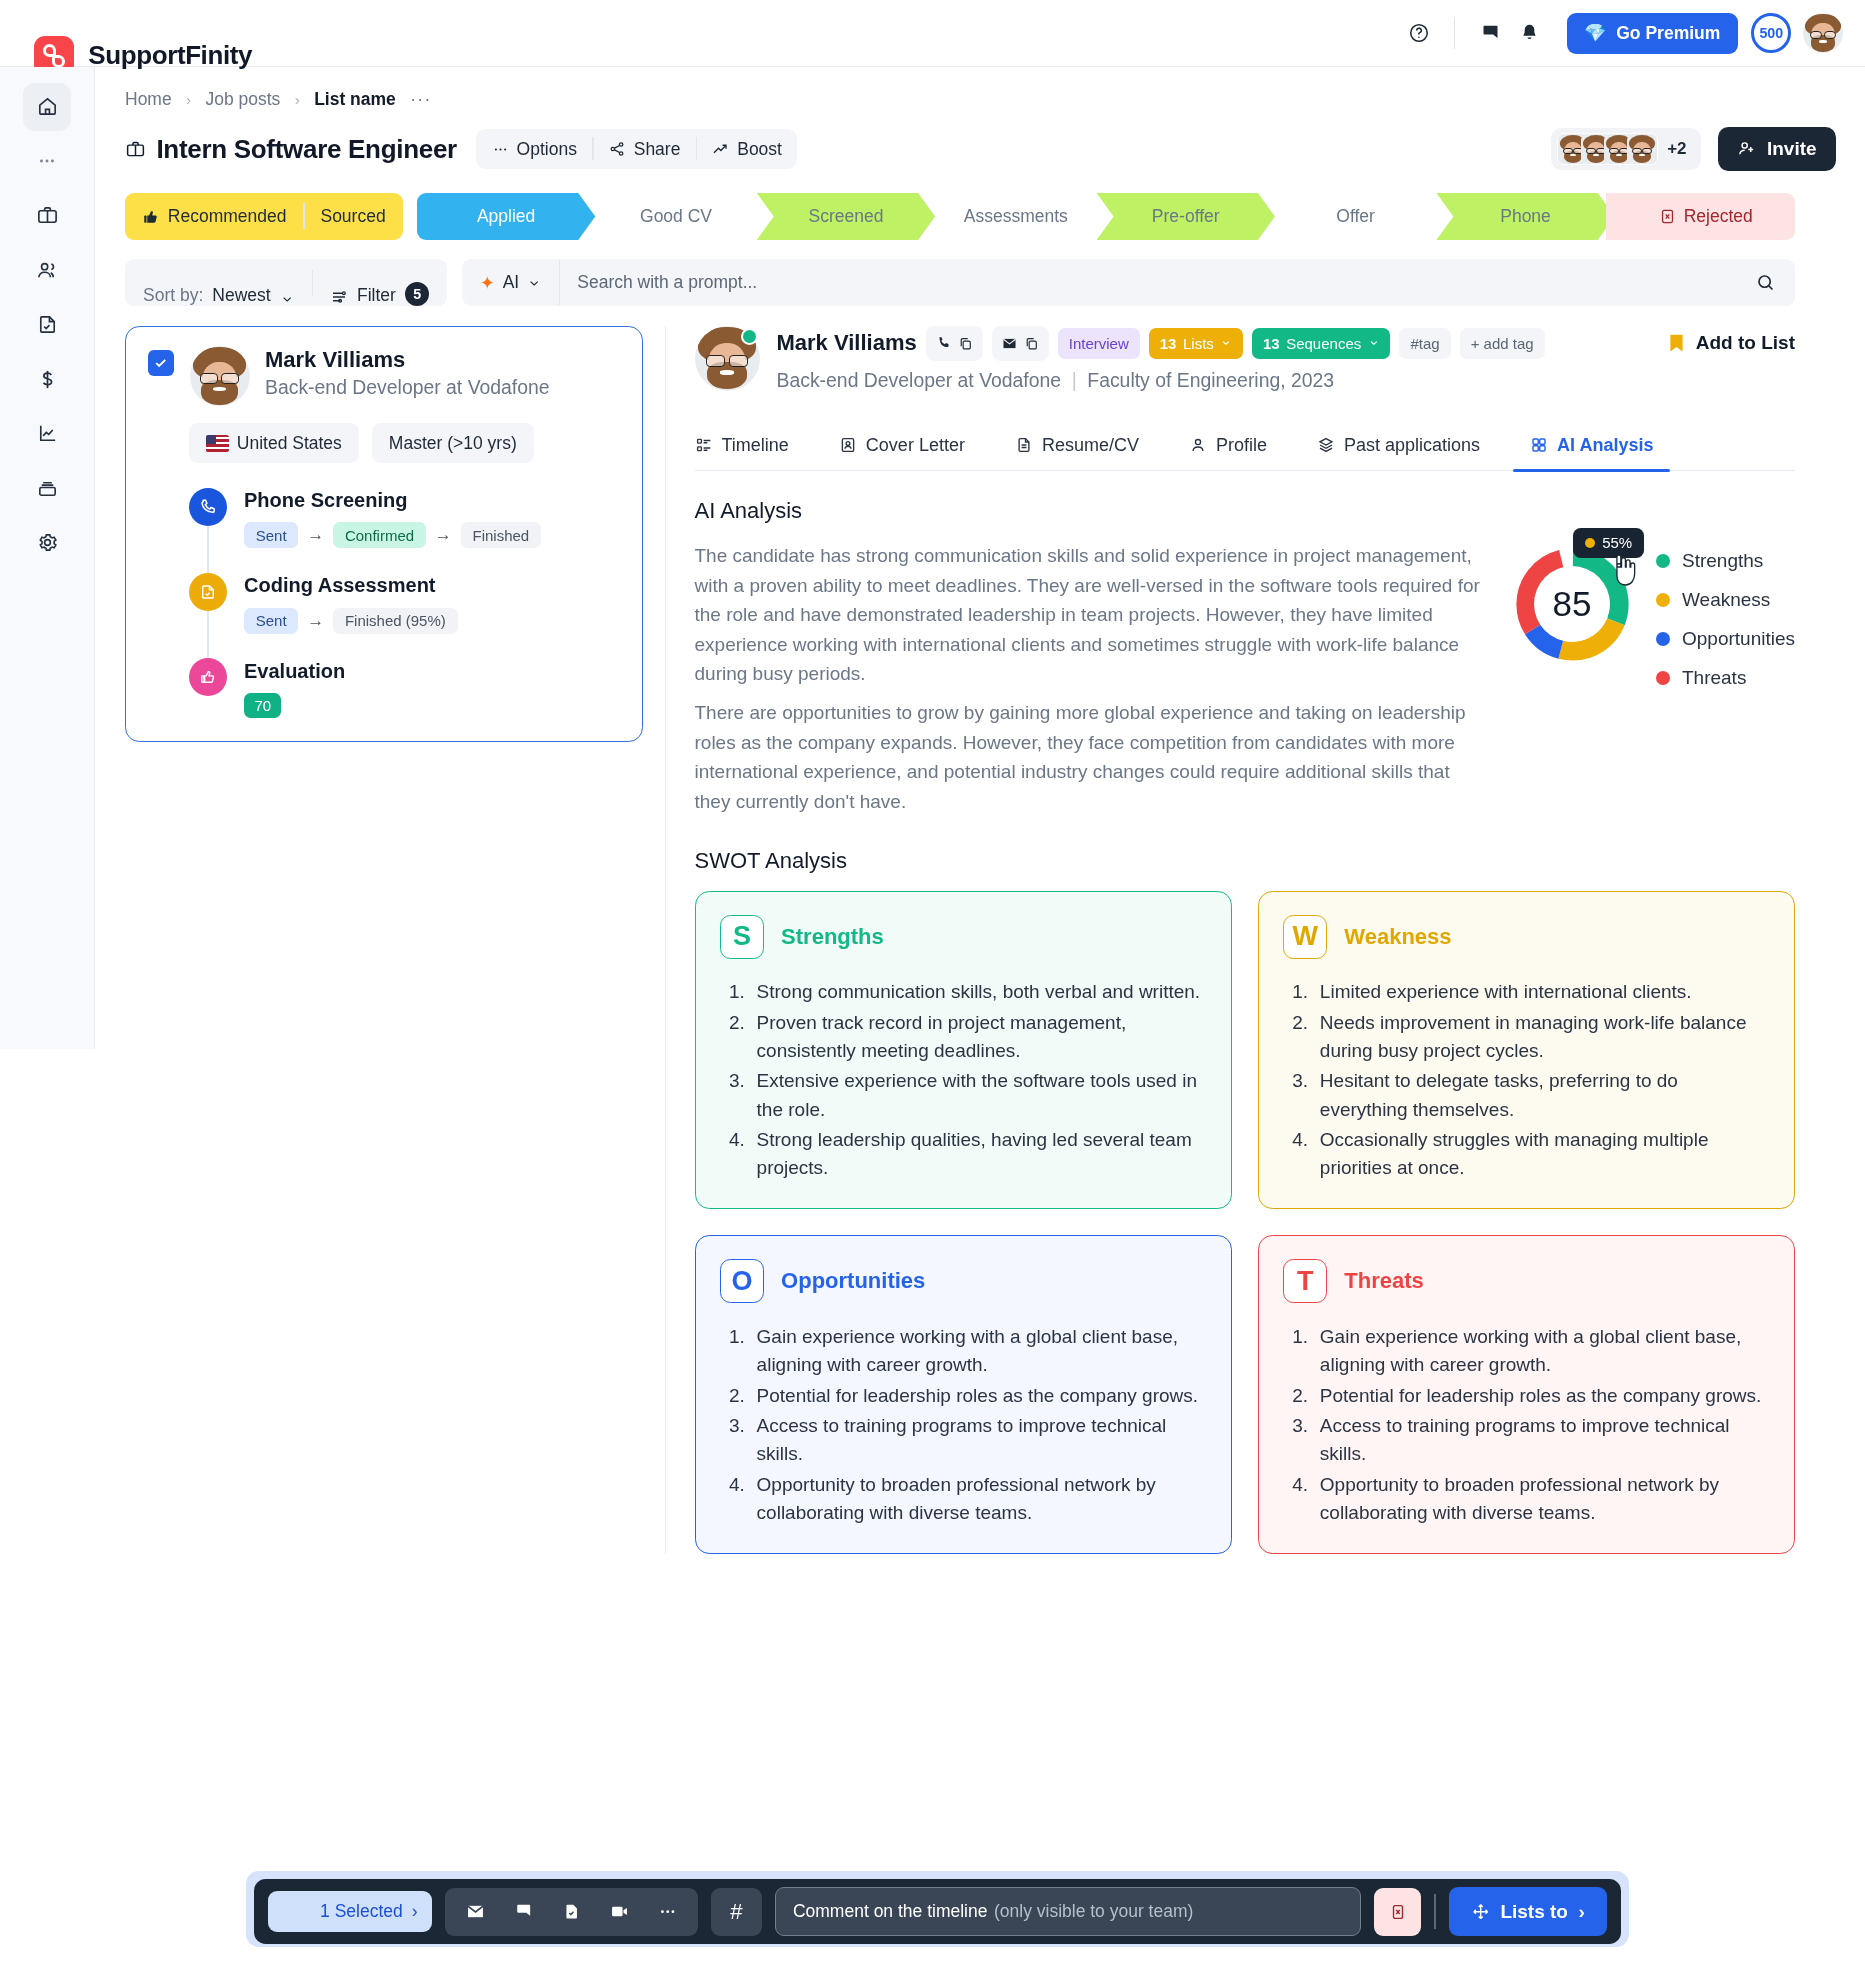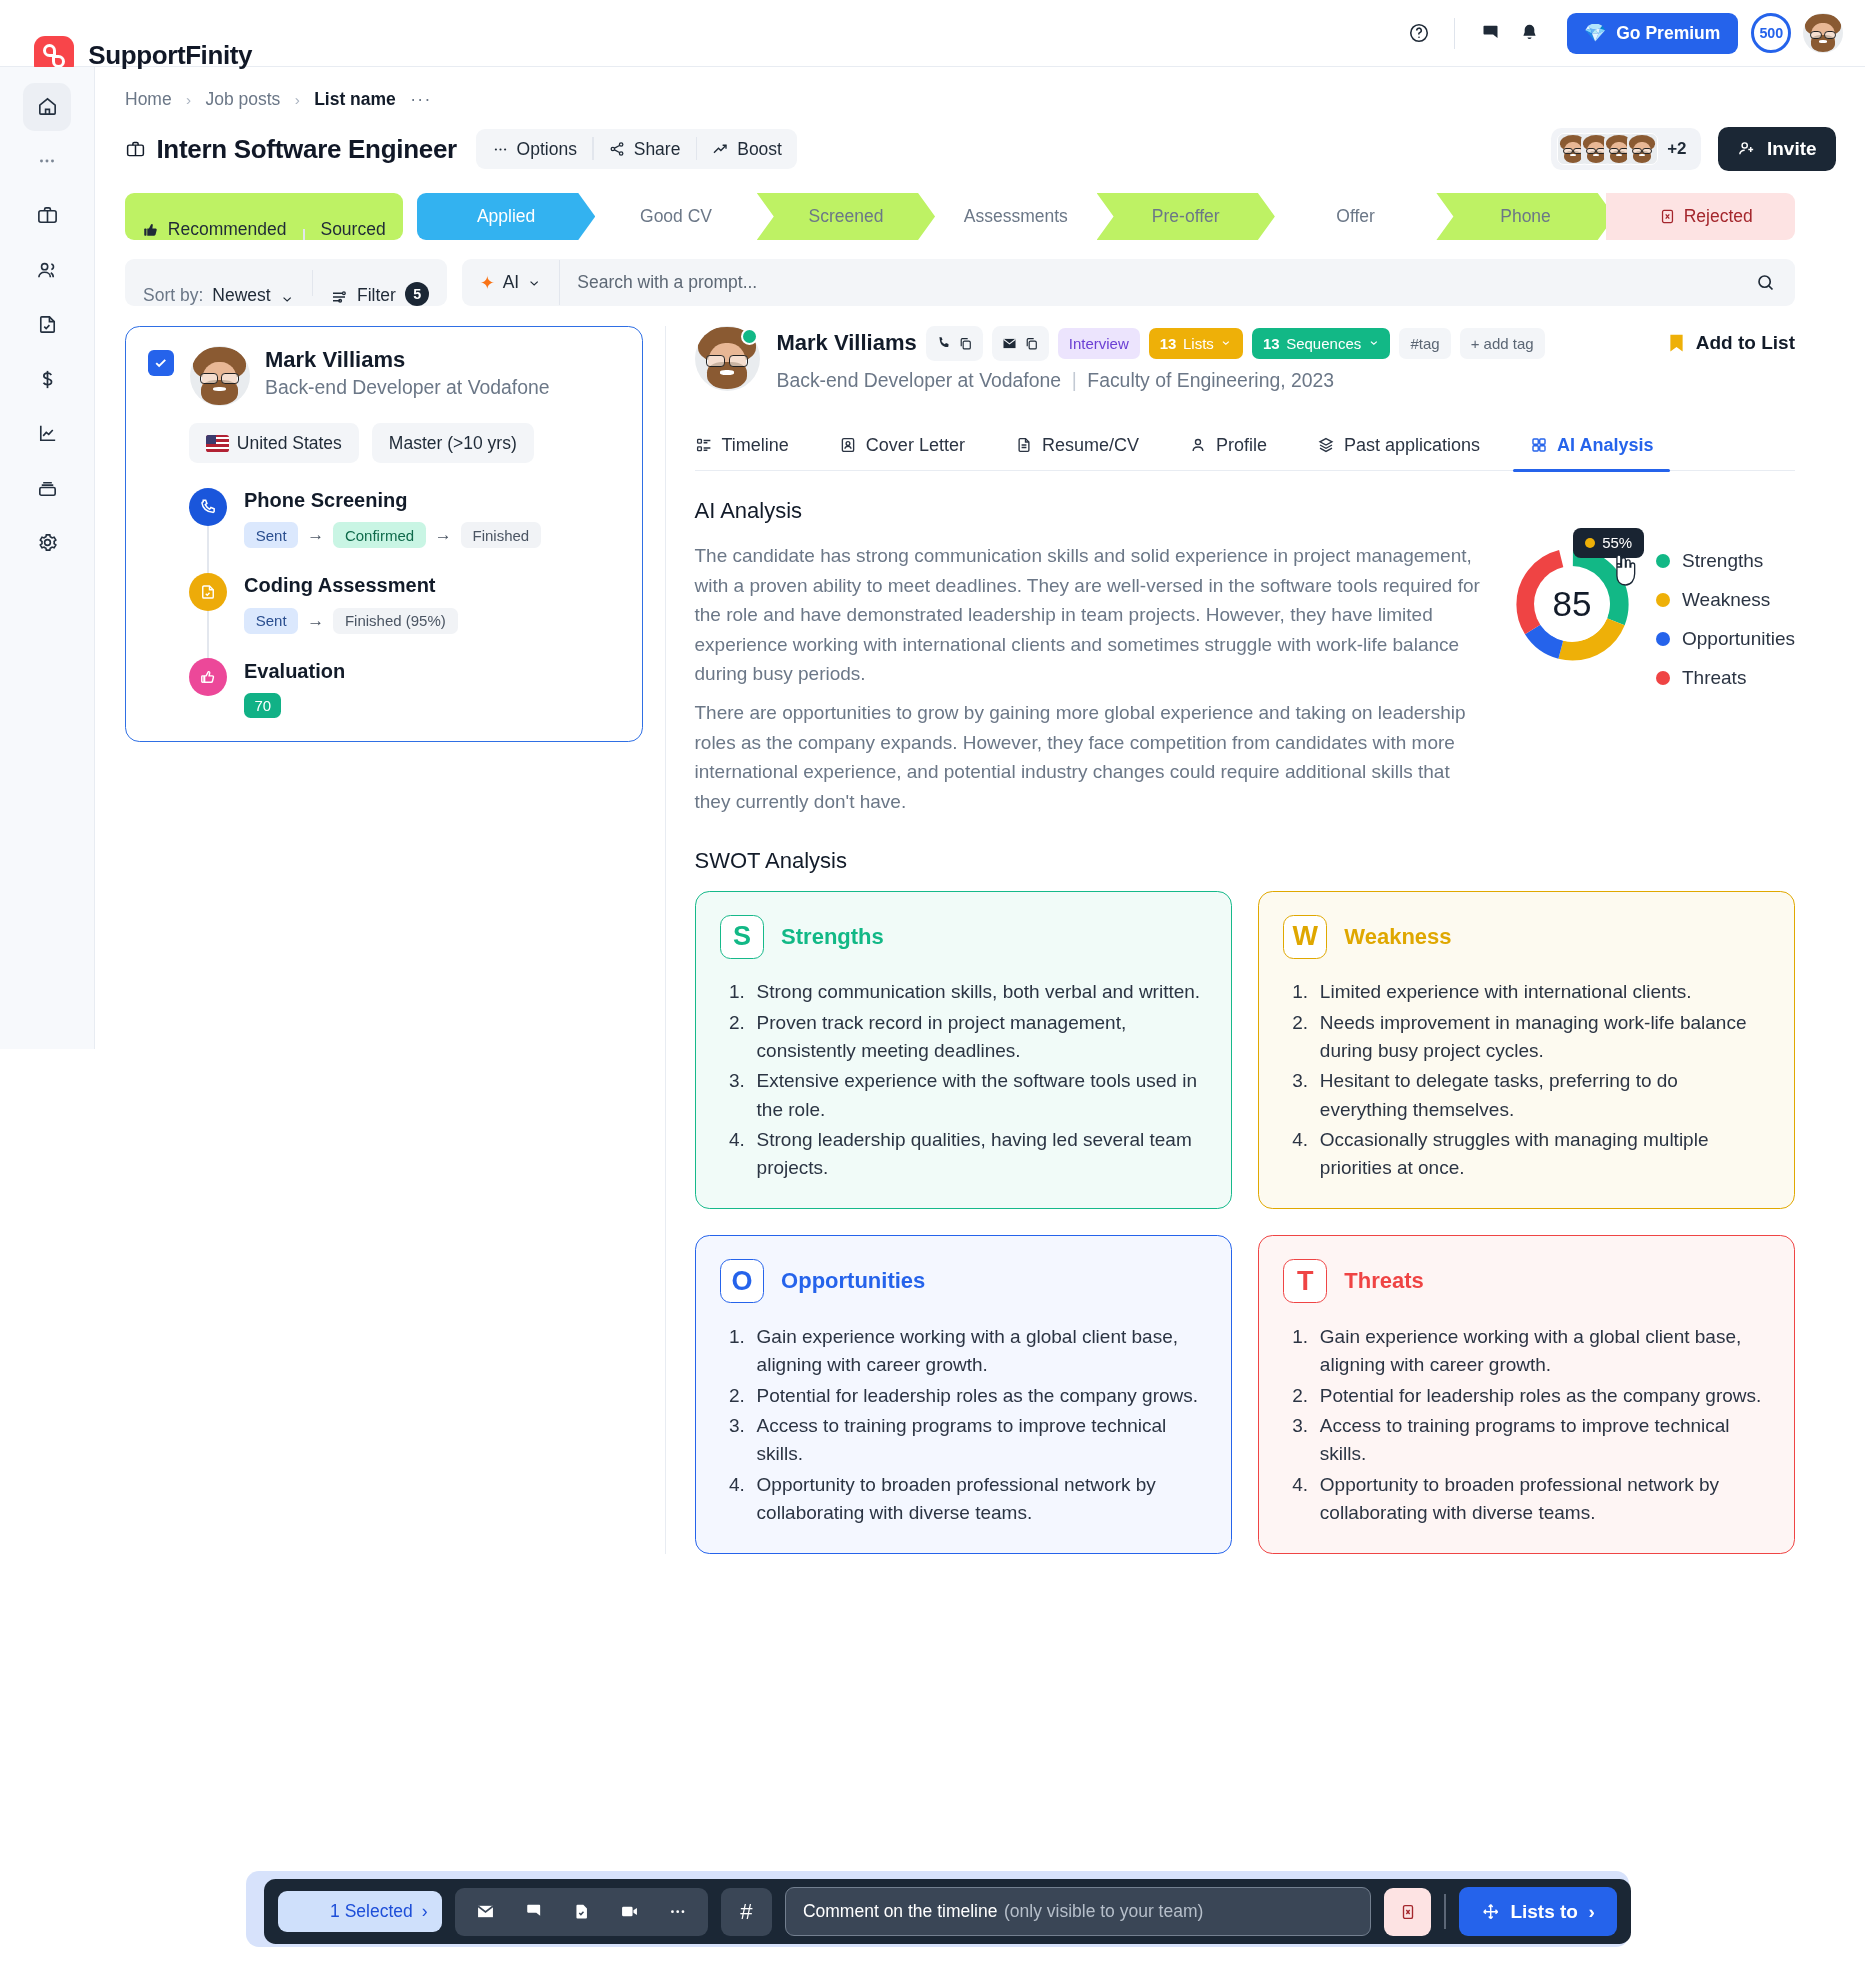--- a/index.html
+++ b/index.html
@@ -110,21 +110,21 @@
   .avstack .av { width: 32px; height: 32px; border-radius: 7.1px; overflow: hidden;
     border: 1.9px solid #fff; margin-left: -9px; }
   .avstack .av:first-child { margin-left: 0; }
   .avstack .plus { font-size: 17px; font-weight: 700; color: #1f2a37; margin-left: 9px; }
   .invite-btn { display:flex; align-items:center; gap:10.4px; background:#1b2735; color:#fff;
     height: 44px; border-radius: 10.4px; padding: 0 19.4px; font-size: 19px; font-weight: 600;
     margin-left: 17px; }
 
   
   .pipeline { display: flex; align-items: stretch; margin: 22px 0 0 30px; width: 1670px; height: 47px; }
-  .pl-left { display: flex; background: #bef264; border-radius: 9px; overflow: hidden; align-items: flex-end; }
+  .pl-left { display: flex; background: #fde047; border-radius: 9px; overflow: hidden; }
   .pl-chip { display: flex; align-items: center; gap: 7.8px; padding: 0 17px;
     font-size: 17.5px; color: #1f2a37; position: relative; }
   .pl-chip + .pl-chip:before { content:""; position:absolute; left:0; top:10.4px;
     width:1.3px; height:26px; background:#e2e6ed; }
   .pl-stages { display: flex; margin-left: 14.3px; flex: 1; }
   .stage {
     flex: 1; display: flex; align-items: center; justify-content: center;
     font-size: 17.5px; color: #6b7787; background: #bef264; position: relative;
     clip-path: polygon(0 0, calc(100% - 17px) 0, 100% 50%, calc(100% - 17px) 100%, 0 100%, 17px 50%);
     margin-left: -8.4px;
@@ -266,21 +266,21 @@
   .c-yellow { border-color: #e0a800; color: #dfa700; }
   .bg-yellow { background: #fdfaf0; }
   .c-blue { border-color: #2563eb; color: #2563eb; }
   .bg-blue { background: #f4f7ff; }
   .c-red { border-color: #ef4444; color: #ef4444; }
   .bg-red { background: #fef5f4; }
 
   
   .bottom-shell { position: absolute; left: 246px; top: 1871px; width: 1383px; height: 76px;
     background: #d7e2fb; border-radius: 13px; }
-  .bottombar { position: absolute; left: 264px; top: 1879px; width: 1367px; height: 65px;
+  .bottombar { position: absolute; left: 254px; top: 1879px; width: 1367px; height: 65px;
     background: #1b2735; border-radius: 11.7px; display: flex; align-items: center;
     padding: 0 14.3px; gap: 13px; }
   .sel-chip { display: flex; align-items: center; gap: 9px; background: #cfe0fb;
     border-radius: 9px; height: 41px; padding: 0 14.3px; font-size: 17.5px; color: #1d4ed8; }
   .sel-chip .av { width: 28.5px; height: 28.5px; border-radius: 50%; overflow: hidden; flex:none; }
   .bb-group { display: flex; align-items: center; background: #3a4656; border-radius: 9px;
     height: 48px; padding: 0 6.5px; }
   .bb-icon { width: 48px; height: 48px; display: flex; align-items: center;
     justify-content: center; color: #fff; }
   .bb-hash { display: flex; align-items: center; justify-content: center; background: #3a4656;

